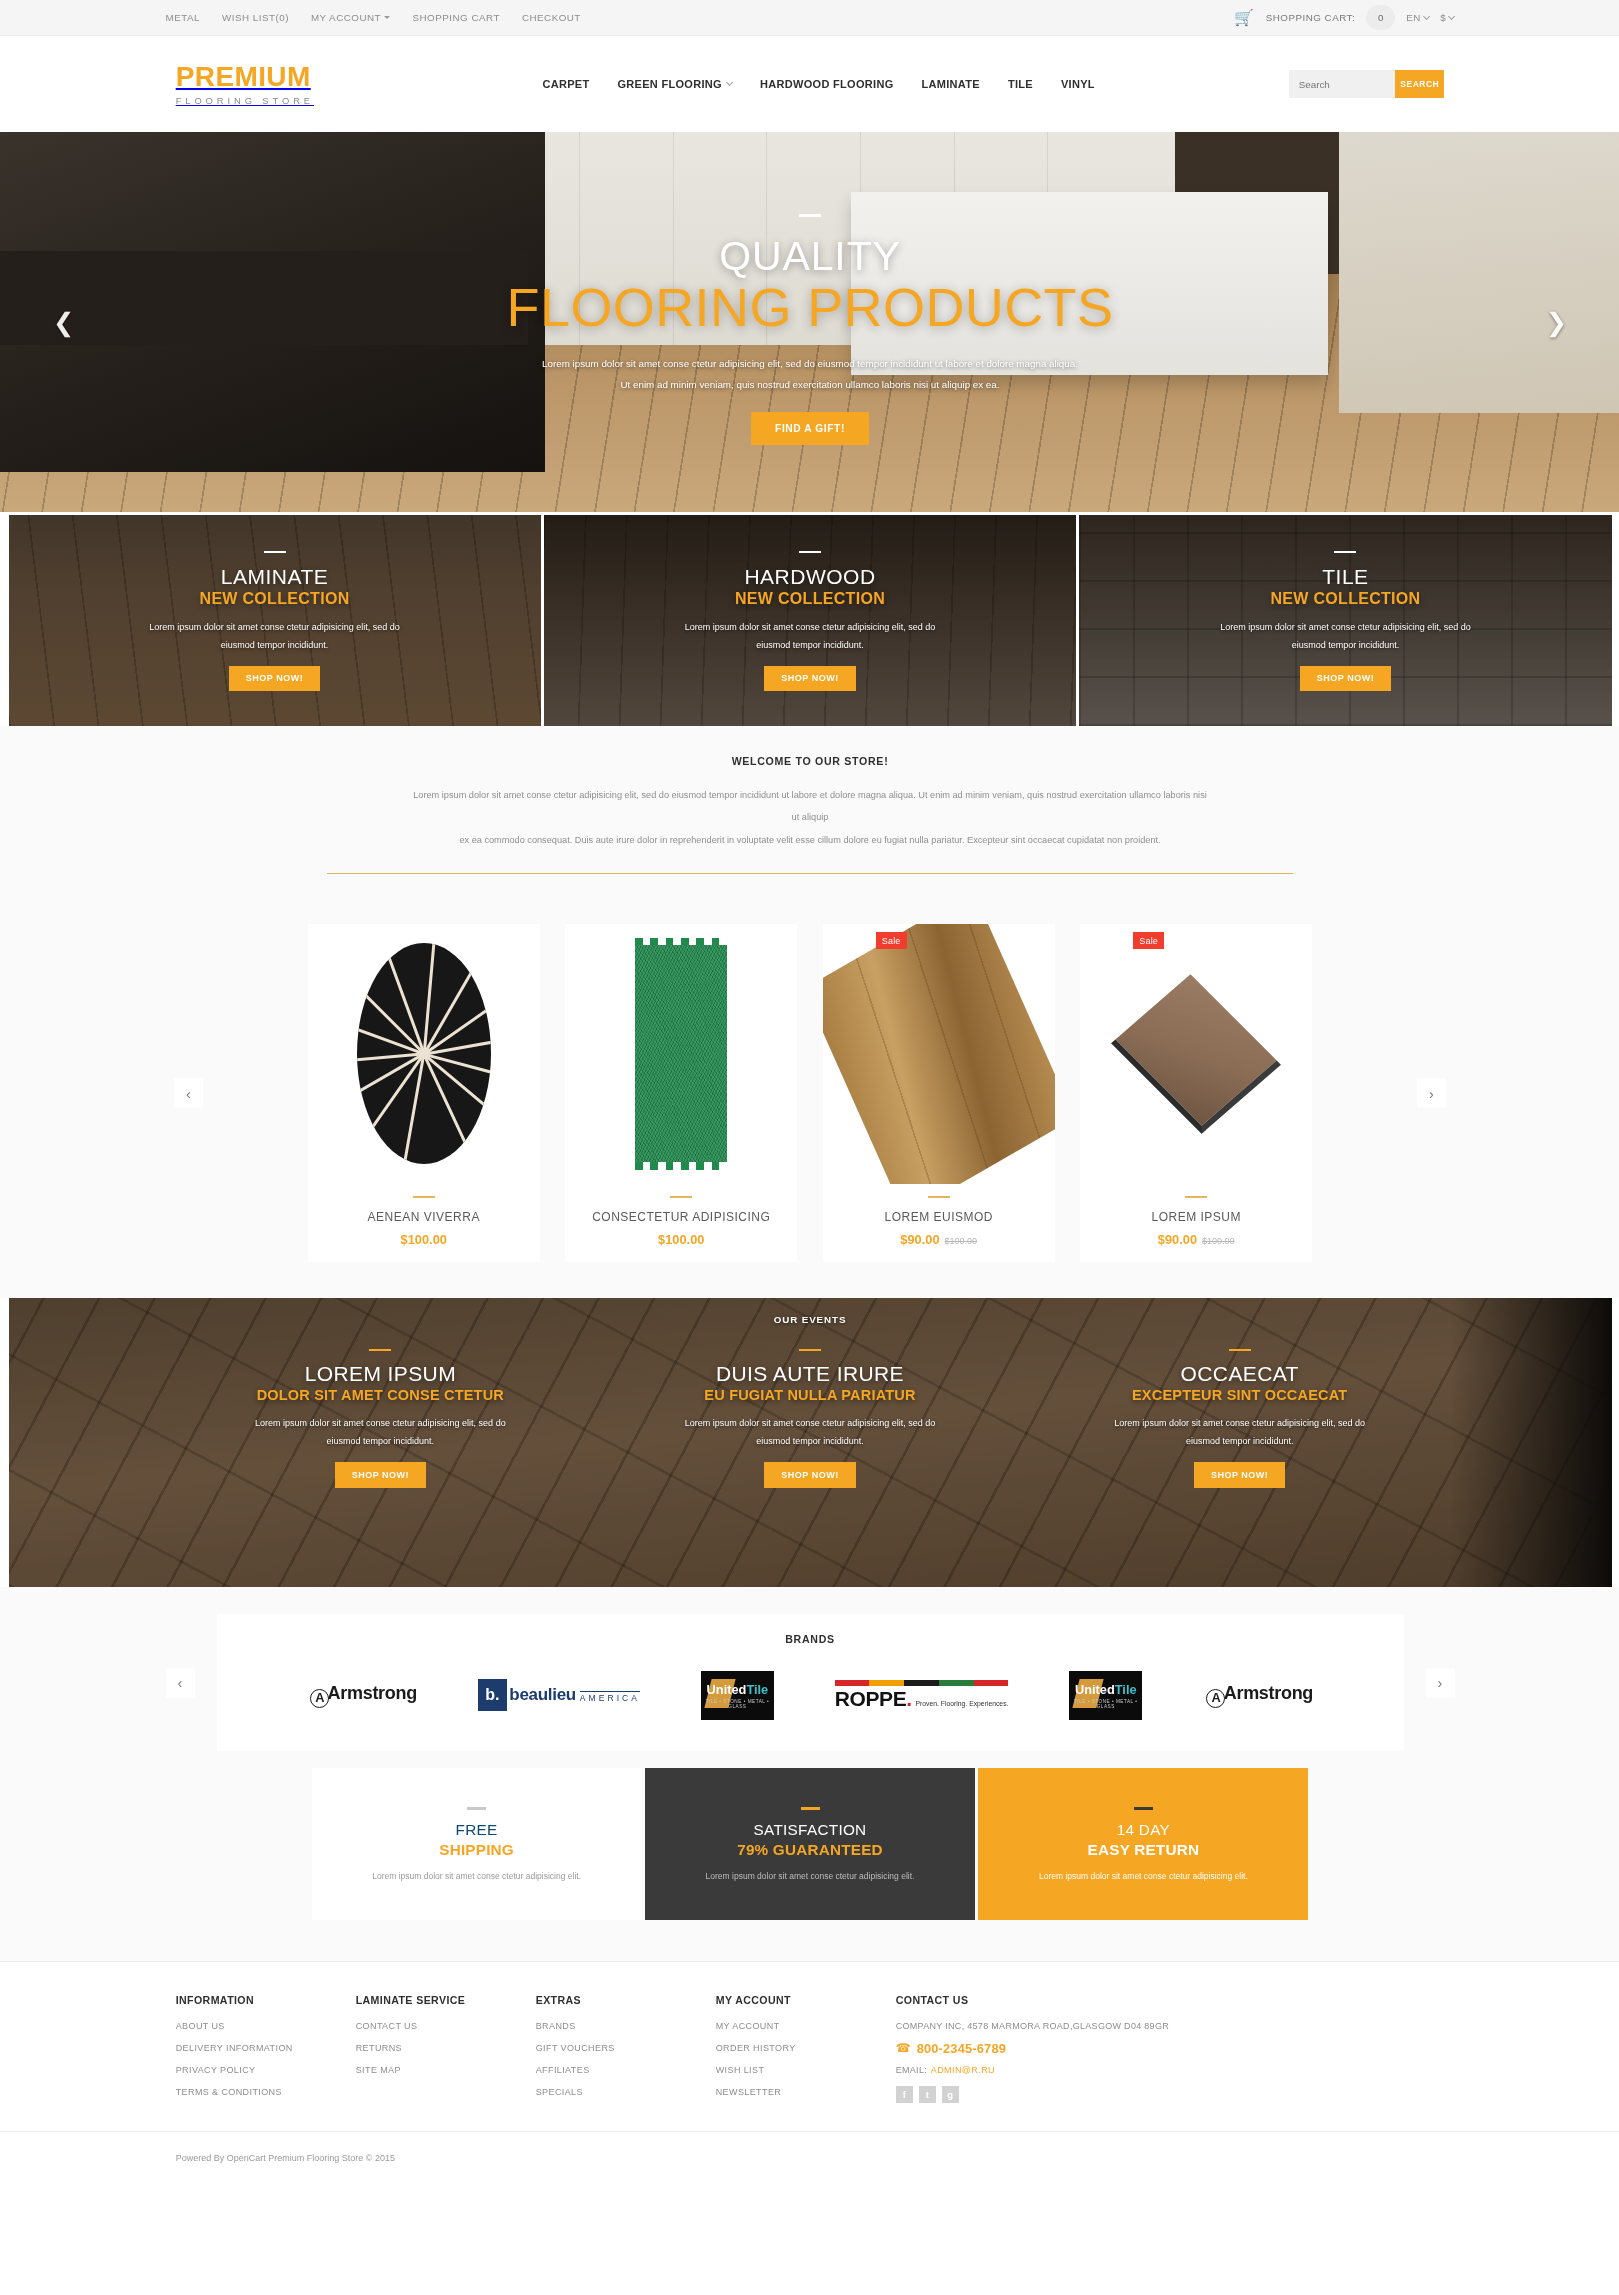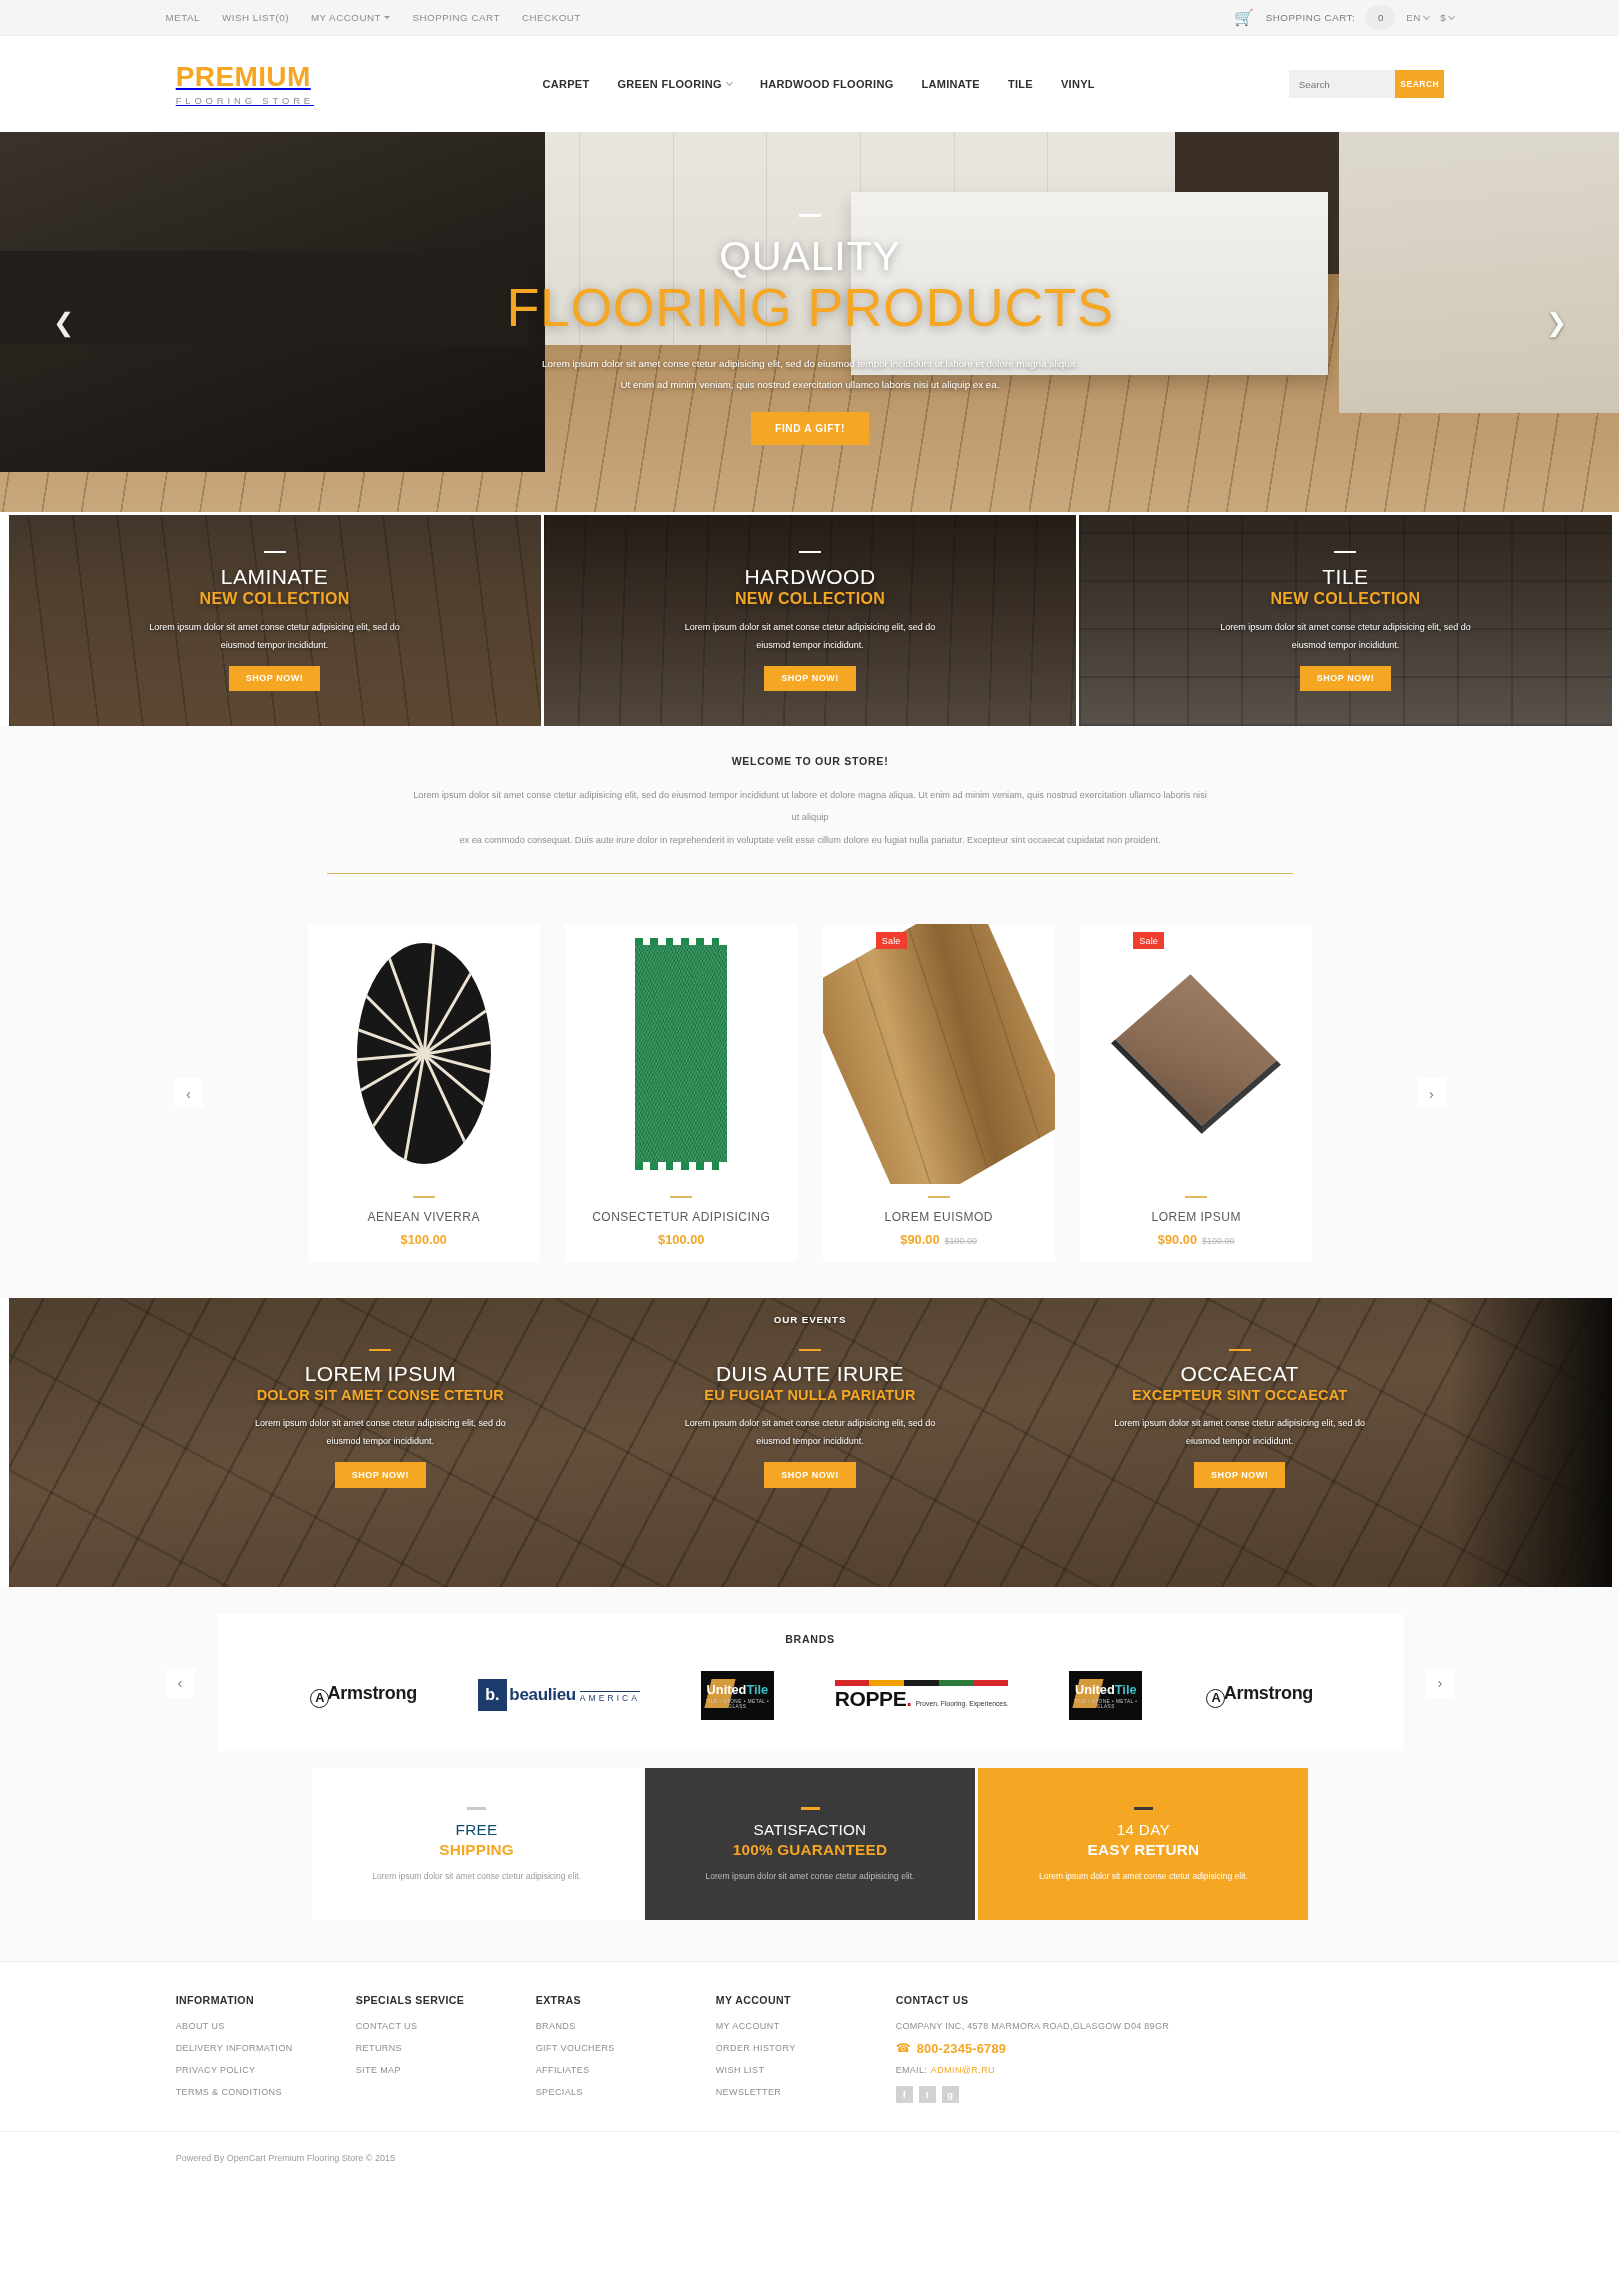--- a/index.html
+++ b/index.html
@@ -791,21 +791,21 @@
 <section class="promos">
   <div class="promo white">
     <div class="pdash"></div>
     <div class="pt1">FREE</div>
     <div class="pt2">SHIPPING</div>
     <div class="pp">Lorem ipsum dolor sit amet conse ctetur adipisicing elit.</div>
   </div>
   <div class="promo dark">
     <div class="pdash"></div>
     <div class="pt1">SATISFACTION</div>
-    <div class="pt2">100% GUARANTEED</div>
+    <div class="pt2">79% GUARANTEED</div>
     <div class="pp">Lorem ipsum dolor sit amet conse ctetur adipisicing elit.</div>
   </div>
   <div class="promo gold">
     <div class="pdash"></div>
     <div class="pt1">14 DAY</div>
     <div class="pt2">EASY RETURN</div>
     <div class="pp">Lorem ipsum dolor sit amet conse ctetur adipisicing elit.</div>
   </div>
 </section>
 
@@ -814,21 +814,21 @@
 
     <div class="fcol">
       <h4>INFORMATION</h4>
       <a href="#">ABOUT US</a>
       <a href="#">DELIVERY INFORMATION</a>
       <a href="#">PRIVACY POLICY</a>
       <a href="#">TERMS &amp; CONDITIONS</a>
     </div>
 
     <div class="fcol">
-      <h4>SPECIALS SERVICE</h4>
+      <h4>LAMINATE SERVICE</h4>
       <a href="#">CONTACT US</a>
       <a href="#">RETURNS</a>
       <a href="#">SITE MAP</a>
     </div>
 
     <div class="fcol">
       <h4>EXTRAS</h4>
       <a href="#">BRANDS</a>
       <a href="#">GIFT VOUCHERS</a>
       <a href="#">AFFILIATES</a>

